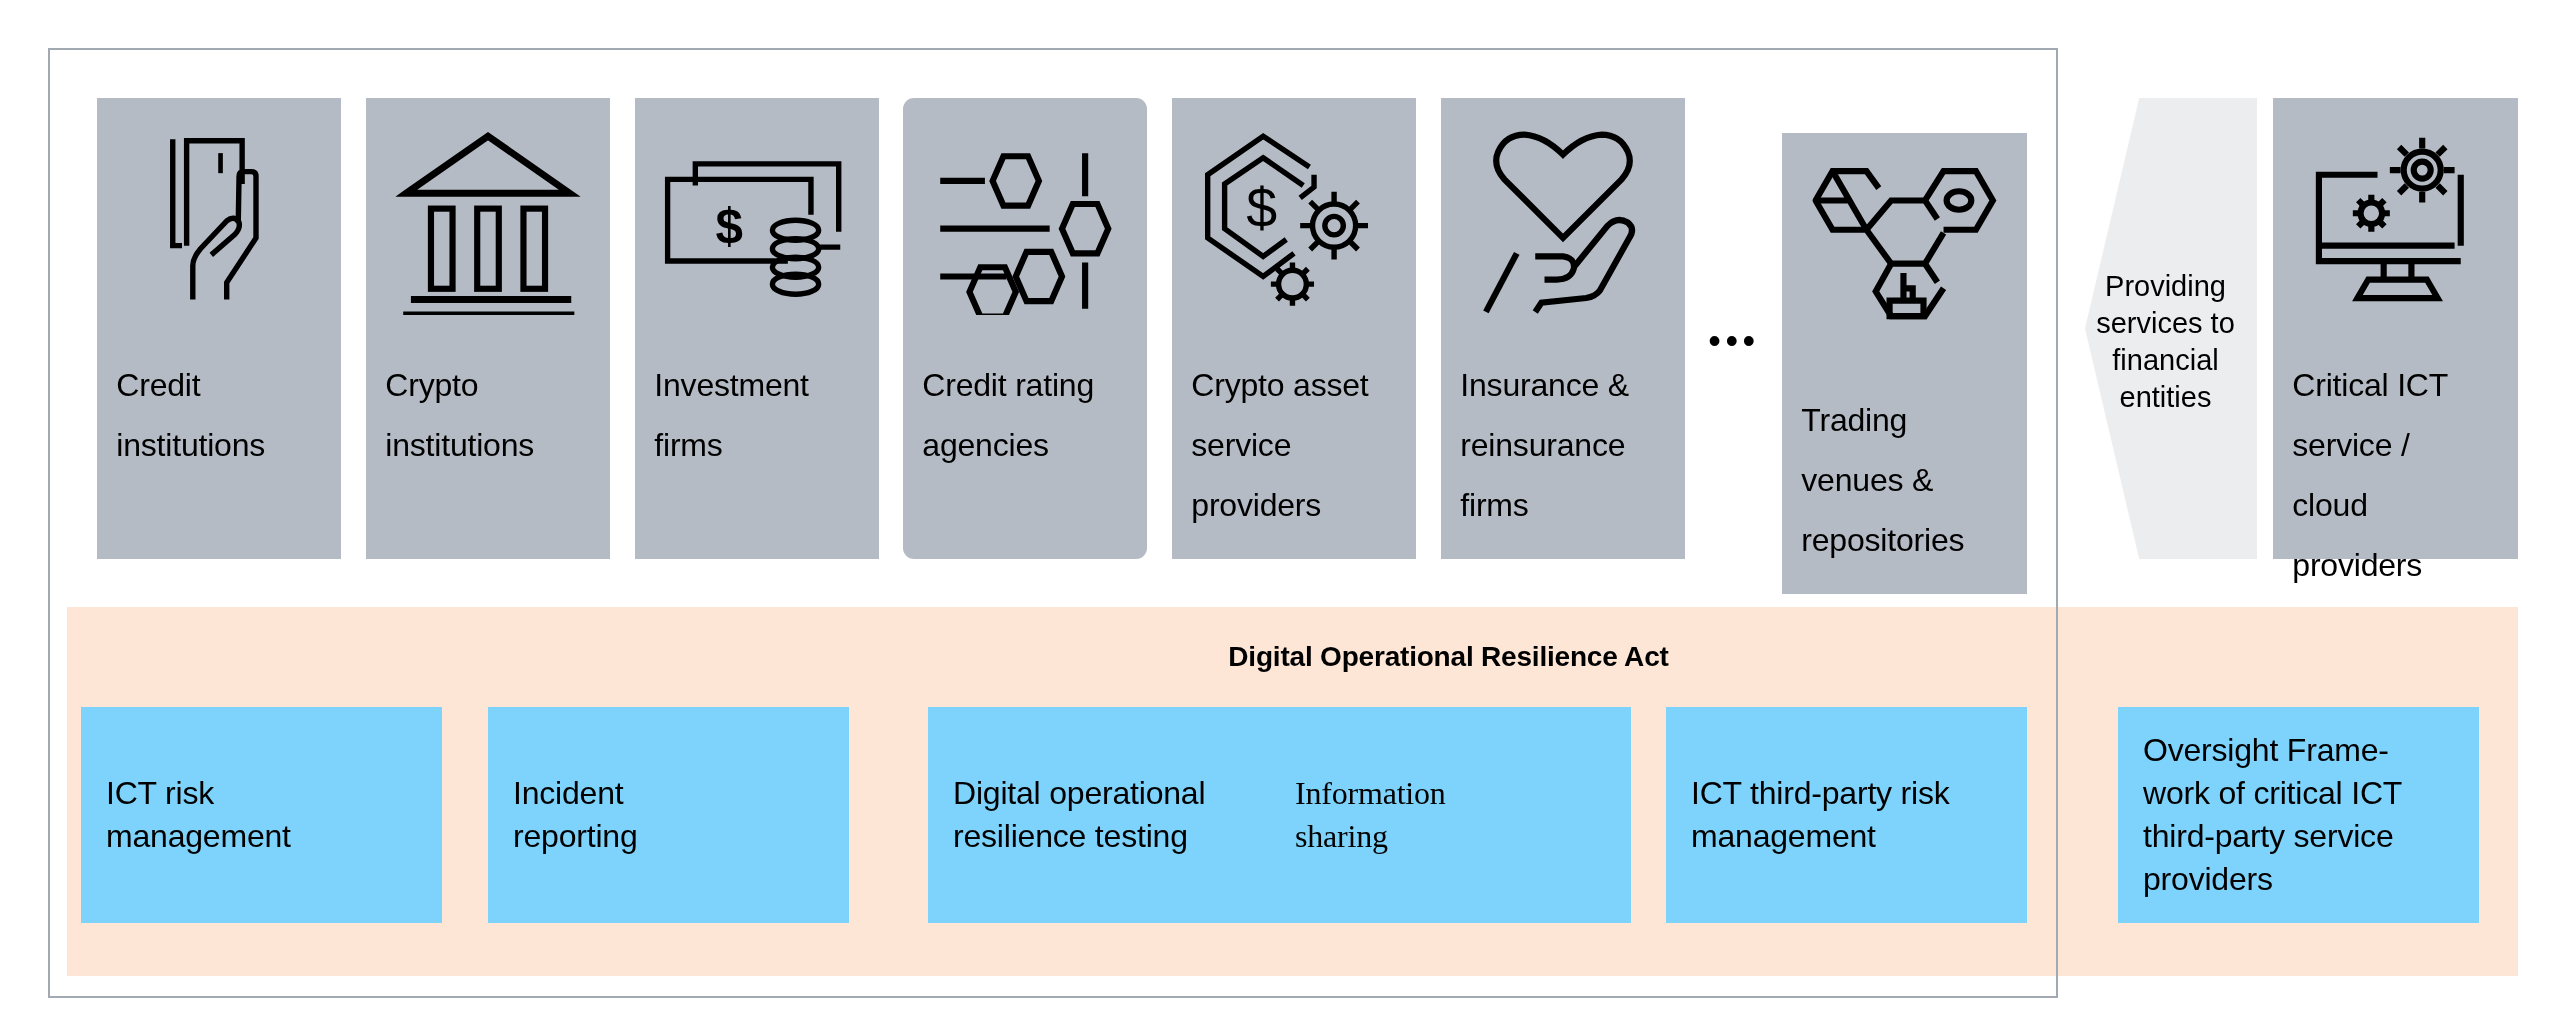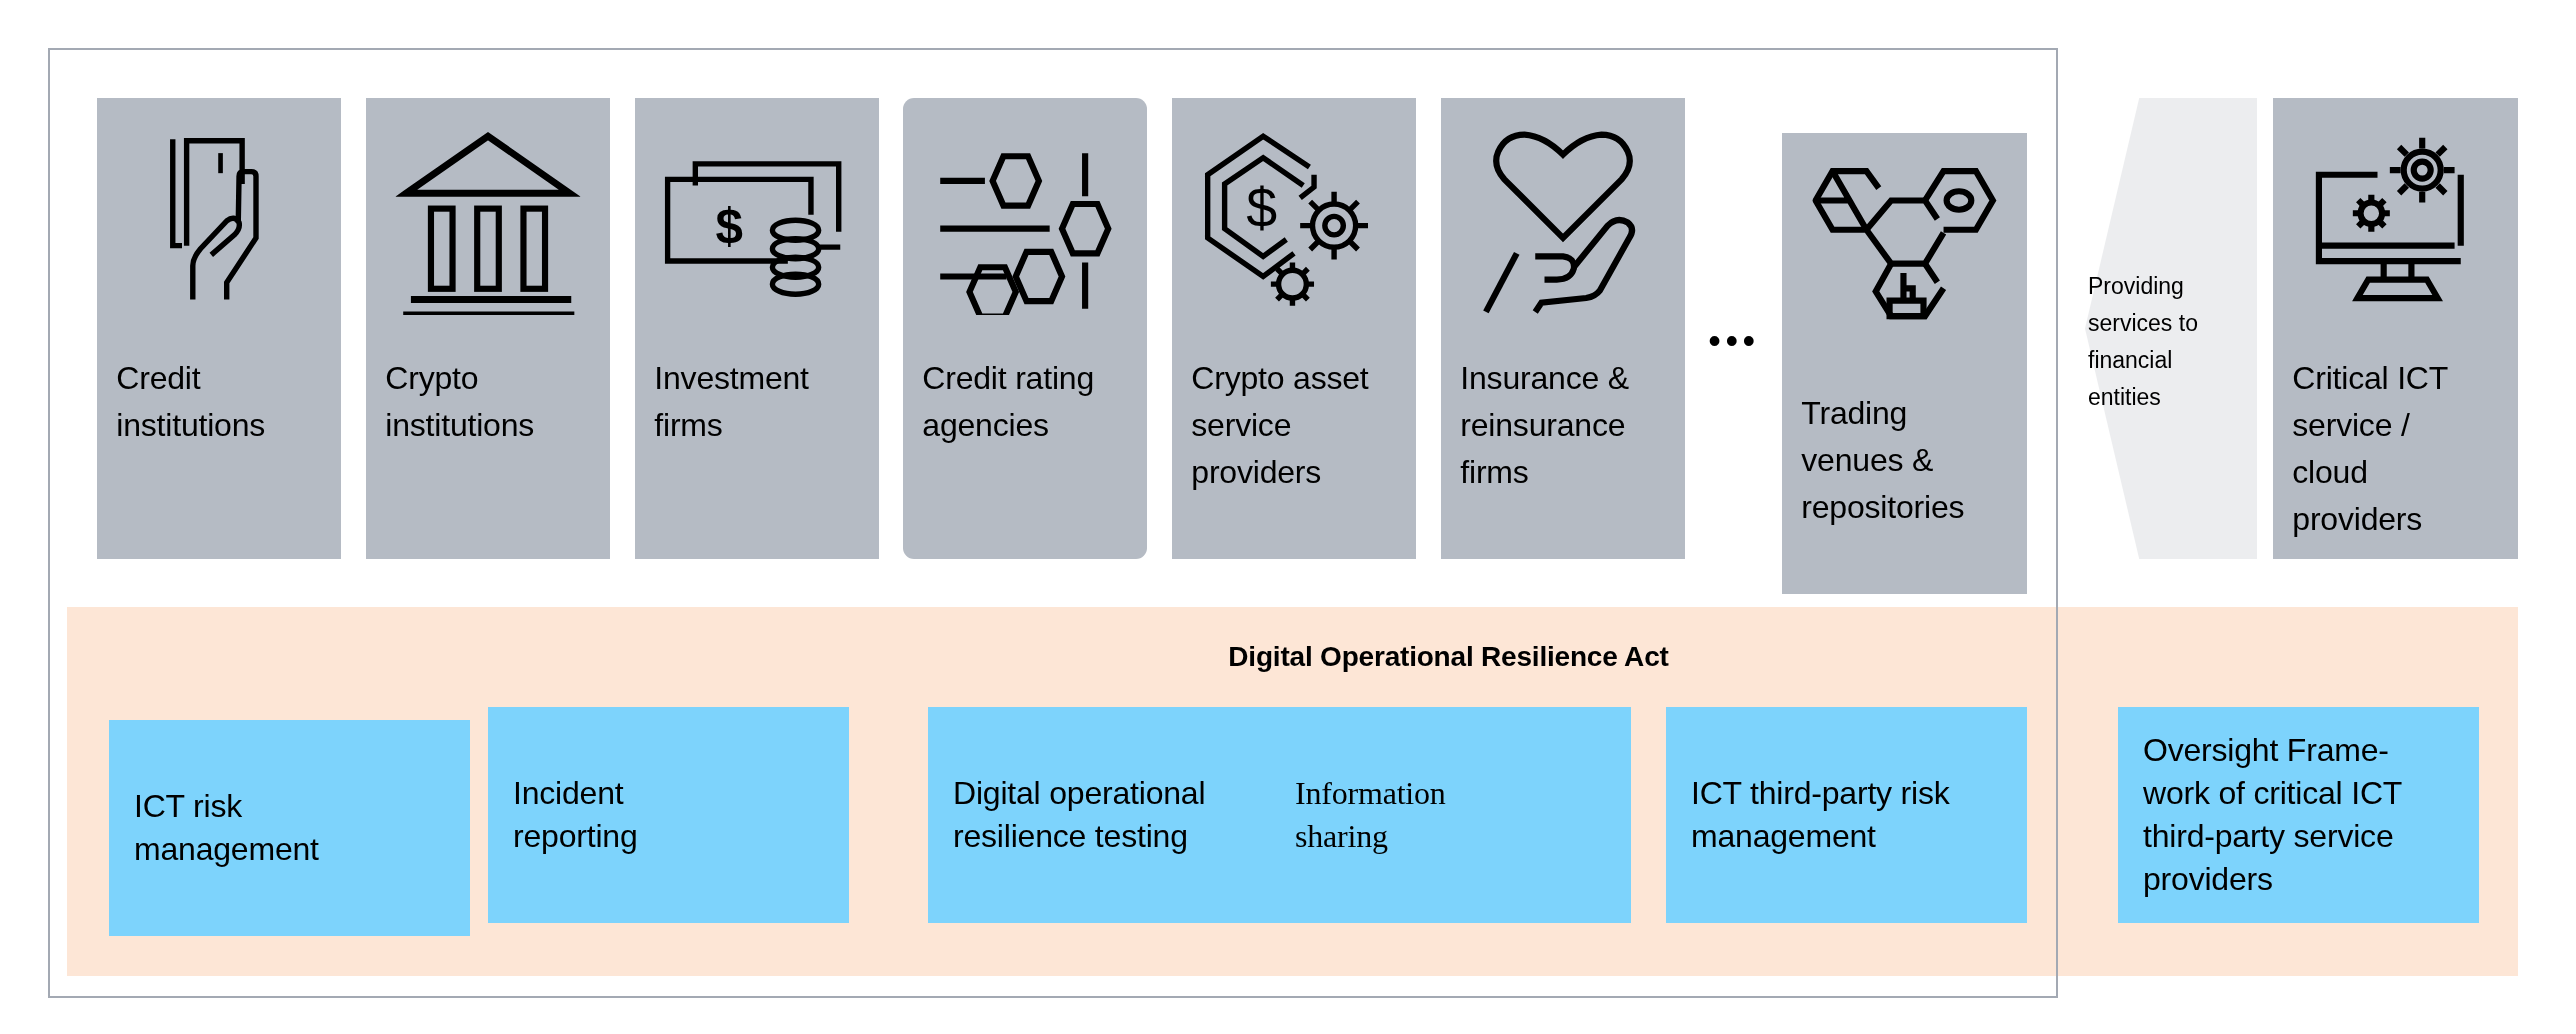--- a/index.html
+++ b/index.html
@@ -4,25 +4,25 @@
 <style>
   html, body { margin:0; padding:0; background:#ffffff; }
   body { width:2576px; height:1034px; position:relative; overflow:hidden;
          font-family:"Liberation Sans", "DejaVu Sans", sans-serif; color:#000; }
   .abs { position:absolute; box-sizing:border-box; }
   .outer-frame { left:48px; top:48px; width:2010px; height:950px; border:2.3px solid #a3a9b3; z-index:3; pointer-events:none; }
   .peach-band { left:67px; top:607px; width:2451px; height:369px; background:#fde6d6; z-index:1; }
   .entity { top:98px; height:461px; background:#b5bbc4; z-index:2; }
   .entity .icon { position:absolute; left:50%; top:32px; width:185px; height:185px; transform:translateX(-50%); }
   .entity .icon svg { width:100%; height:100%; display:block; }
-  .entity .label { position:absolute; left:19.3px; top:257px; right:7.7px; font-size:32px; line-height:47px; letter-spacing:-0.2px; white-space:pre-line; }
+  .entity .label { position:absolute; left:19.3px; top:257px; right:7.7px; font-size:32px; line-height:60px; letter-spacing:-0.2px; white-space:pre-line; }
   .dots { left:1697px; top:325px; width:74px; height:31px; z-index:2; font-size:36px; line-height:31px; letter-spacing:4.6px; text-align:center; }
   .arrow { left:2085px; top:98px; width:172px; height:461px; z-index:2; }
   .arrow svg { position:absolute; left:0; top:0; width:100%; height:100%; }
-  .arrow .arrow-text { position:absolute; right:14px; top:170px; width:155px; text-align:left; font-size:23px; line-height:37px; white-space:pre-line; }
+  .arrow .arrow-text { position:absolute; right:14px; top:170px; width:155px; text-align:center; font-size:29px; line-height:37px; white-space:pre-line; }
   .dora-title { left:67px; top:634px; width:2451px; z-index:2; }
   .dora-title .t { position:absolute; left:918px; width:927px; text-align:center; font-weight:bold; font-size:28px; line-height:46px; letter-spacing:-0.2px; }
   .pillar { top:707px; height:216px; width:361px; background:#7dd3fc; z-index:2; display:flex; align-items:center; }
   .pillar .label { padding-left:25px; padding-right:12.4px; font-size:32px; line-height:43px; letter-spacing:-0.2px; white-space:pre-line; }
 </style>
 </head>
 <body>
 
 <div class="abs peach-band"></div>
 <div class="abs outer-frame"></div>
@@ -171,21 +171,21 @@
   <div class="label">Critical ICT
 service /
 cloud
 providers</div>
 </div>
 
 <div class="abs dora-title">
   <div class="t">Digital Operational Resilience Act</div>
 </div>
 
-<div class="abs pillar" style="left:109px;margin-top:13px;">
+<div class="abs pillar" style="left:81px;">
   <div class="label">ICT risk
 management</div>
 </div>
 <div class="abs pillar" style="left:488px;">
   <div class="label">Incident
 reporting</div>
 </div>
 <div class="abs pillar" style="left:928px;">
   <div class="label">Digital operational
 resilience testing</div>

